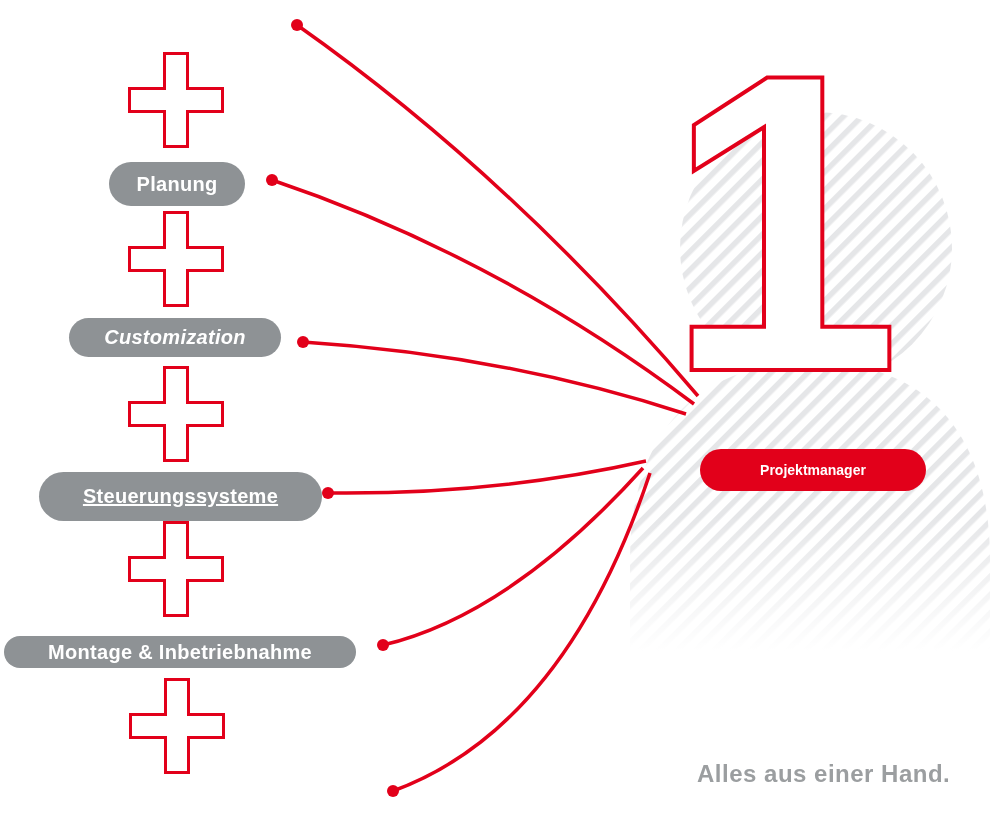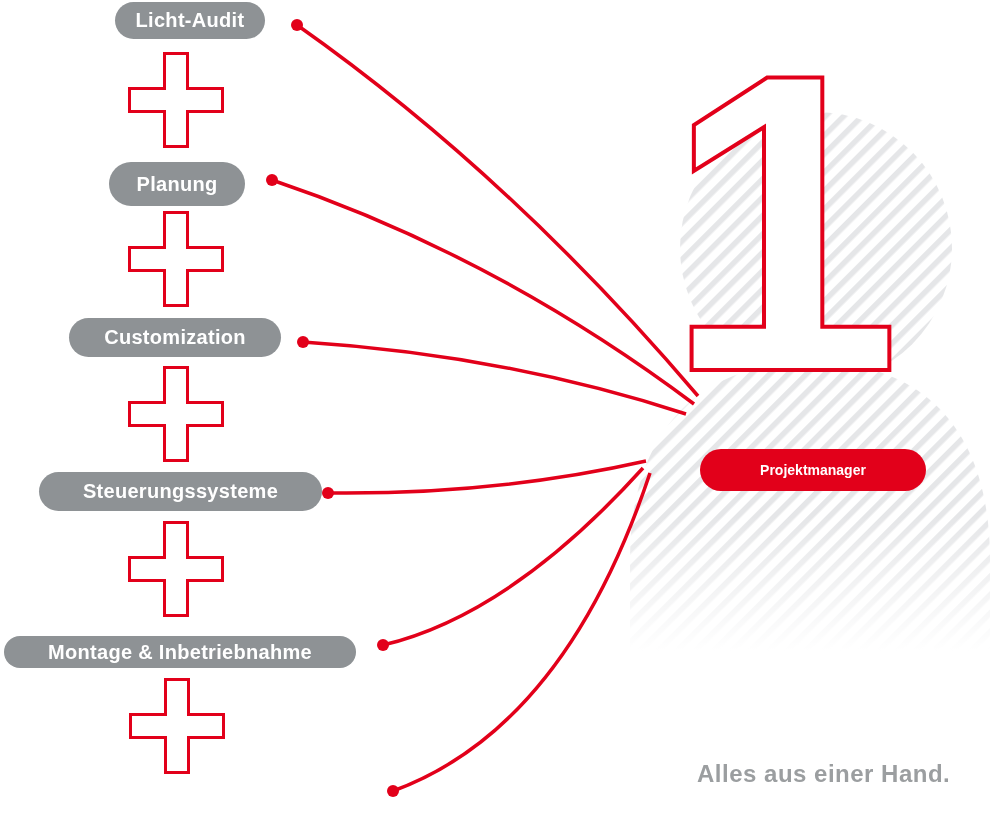--- a/index.html
+++ b/index.html
@@ -116,30 +116,27 @@
 
     <g fill="#ffffff" stroke="#e2001a" stroke-width="3">
       <path transform="translate(176,100)" d="M -11.5 -46.5 H 11.5 V -11.5 H 46.5 V 11.5 H 11.5 V 46.5 H -11.5 V 11.5 H -46.5 V -11.5 H -11.5 Z"></path>
       <path transform="translate(176,259)" d="M -11.5 -46.5 H 11.5 V -11.5 H 46.5 V 11.5 H 11.5 V 46.5 H -11.5 V 11.5 H -46.5 V -11.5 H -11.5 Z"></path>
       <path transform="translate(176,414)" d="M -11.5 -46.5 H 11.5 V -11.5 H 46.5 V 11.5 H 11.5 V 46.5 H -11.5 V 11.5 H -46.5 V -11.5 H -11.5 Z"></path>
       <path transform="translate(176,569)" d="M -11.5 -46.5 H 11.5 V -11.5 H 46.5 V 11.5 H 11.5 V 46.5 H -11.5 V 11.5 H -46.5 V -11.5 H -11.5 Z"></path>
       <path transform="translate(177,726)" d="M -11.5 -46.5 H 11.5 V -11.5 H 46.5 V 11.5 H 11.5 V 46.5 H -11.5 V 11.5 H -46.5 V -11.5 H -11.5 Z"></path>
     </g>
   </svg>
 
-  <div class="pill" style="left:115px; top:2px;   width:150px; height:37px;">
-    <span>Licht-Audit</span>
-  </div>
   <div class="pill" style="left:109px; top:162px; width:136px; height:44px;">
     <span>Planung</span>
   </div>
-  <div class="pill" style="left:69px;  top:318px; width:212px; height:39px;">
+  <div class="pill" style="left:69px;  top:318px; width:212px; height:39px;font-style:italic;">
     <span>Customization</span>
   </div>
-  <div class="pill" style="left:39px;  top:472px; width:283px; height:39px;">
+  <div class="pill" style="left:39px;  top:472px; width:283px; height:49px;text-decoration:underline;">
     <span>Steuerungssysteme</span>
   </div>
   <div class="pill" style="left:4px;   top:636px; width:352px; height:32px;">
     <span>Montage &amp; Inbetriebnahme</span>
   </div>
 
   <div class="badge">Projektmanager</div>
 
 
   <div class="tagline">Alles aus einer Hand.</div>

